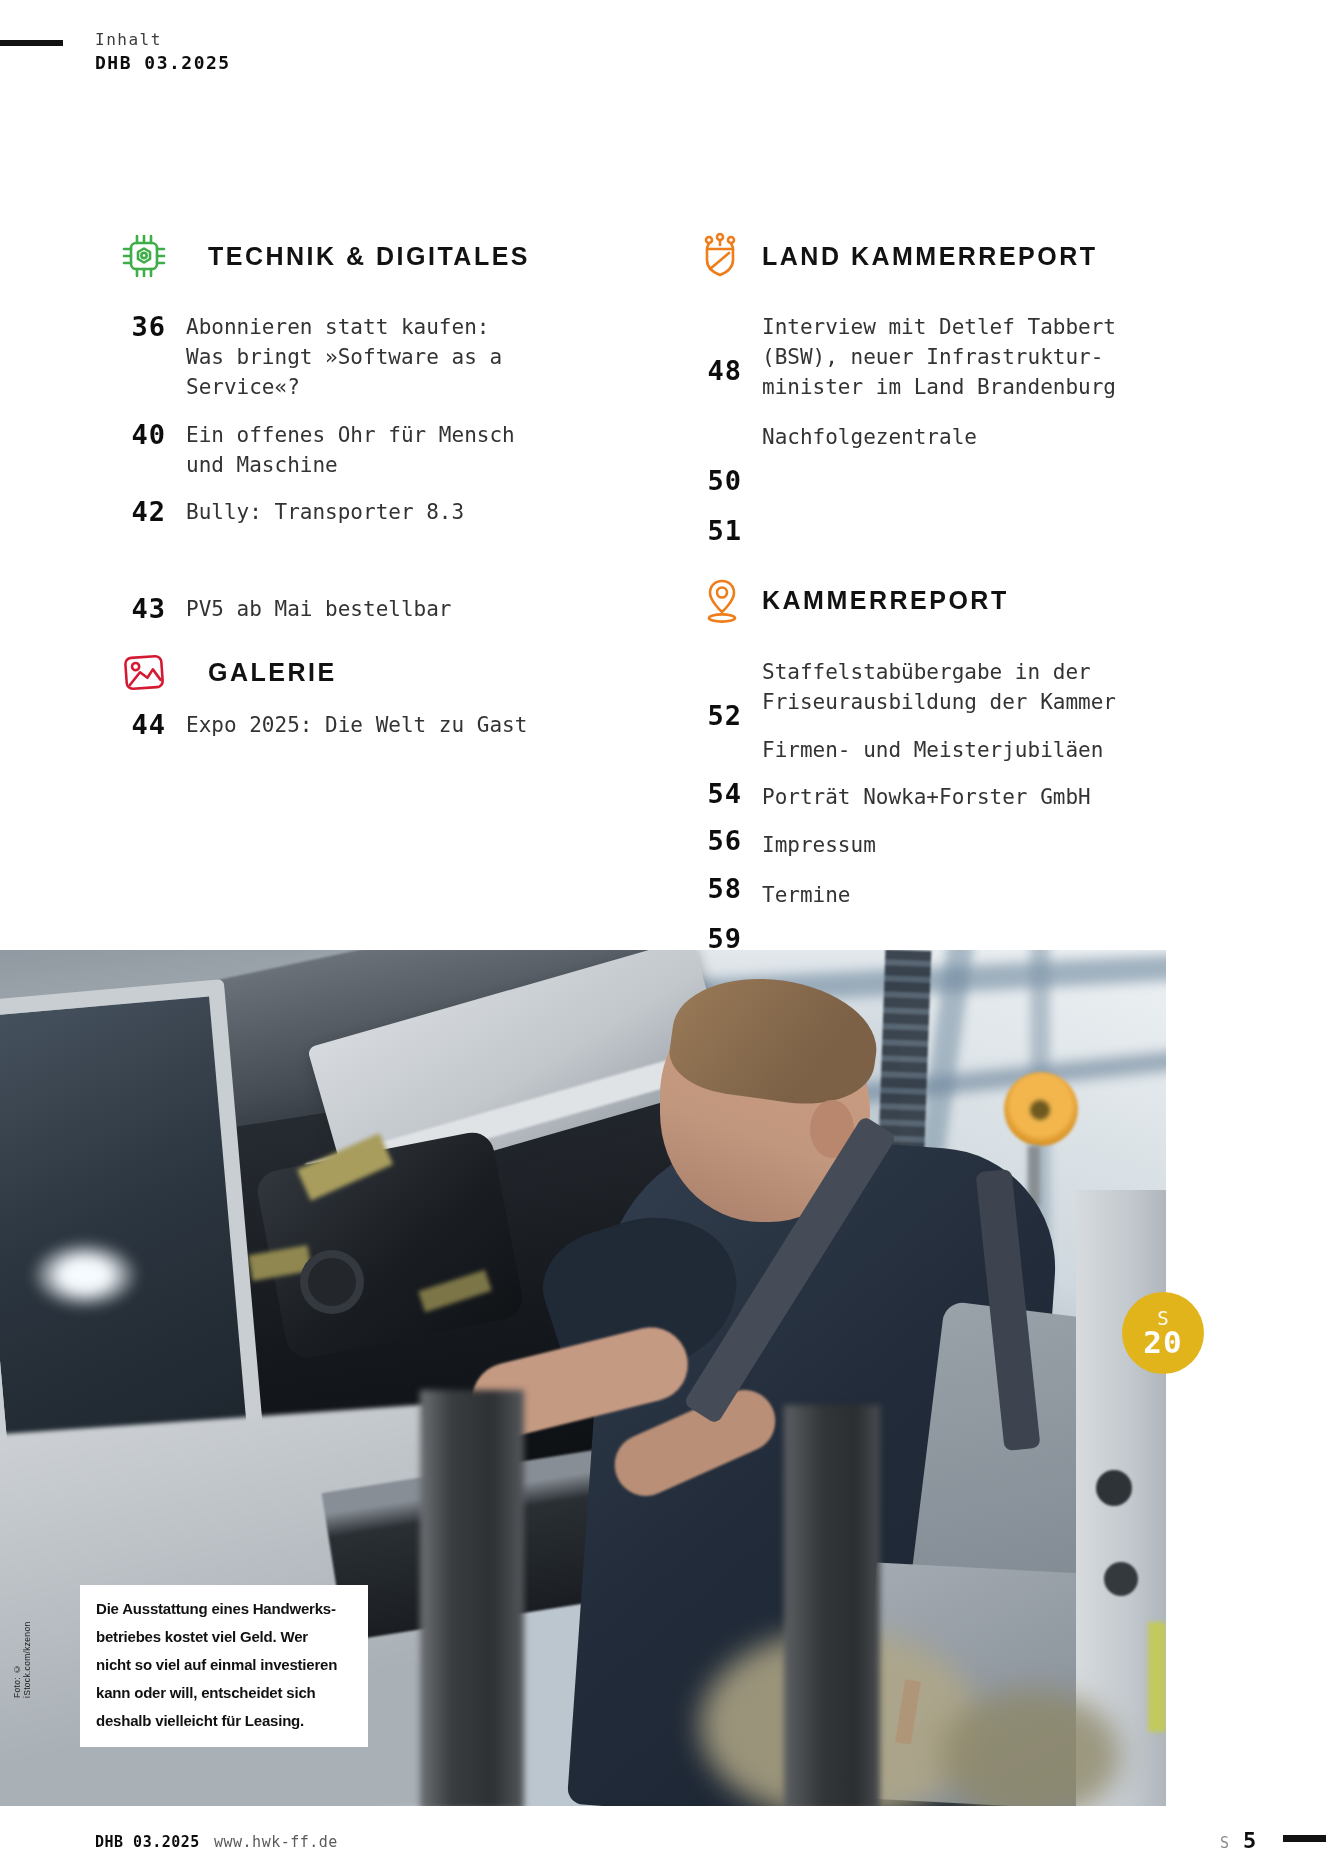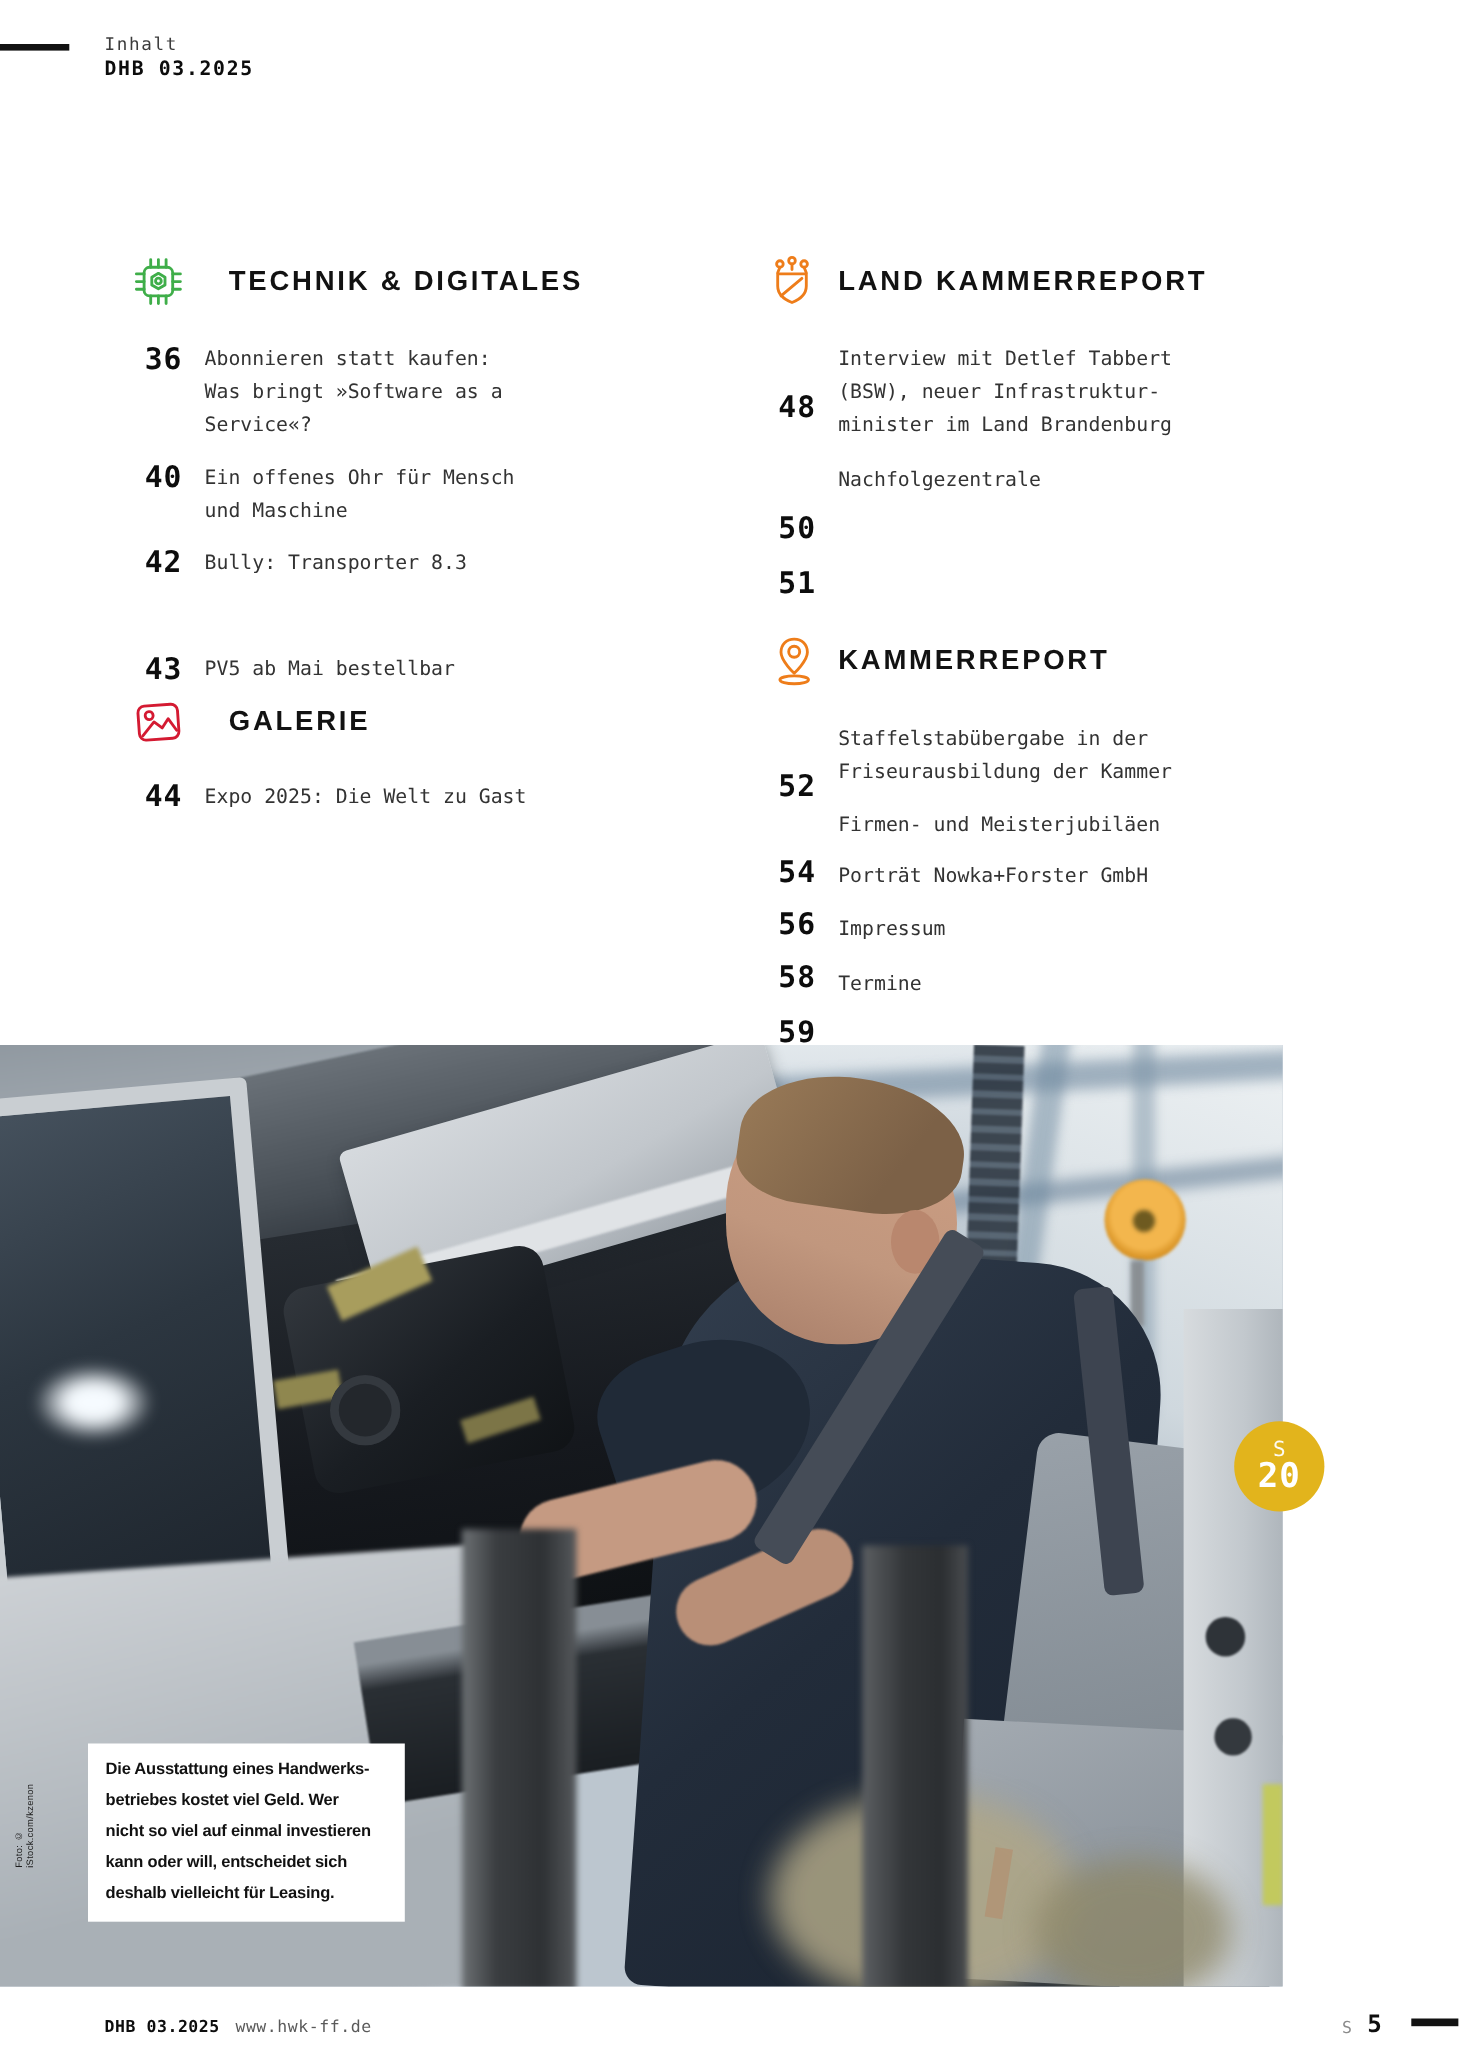--- a/index.html
+++ b/index.html
@@ -12,21 +12,21 @@
   .eyebrow{position:absolute;left:95px;top:30px;font-size:16px;letter-spacing:1.5px;color:#3c3c3c;}
   .issue{position:absolute;left:95px;top:52px;font-size:18px;font-weight:bold;letter-spacing:1.5px;color:#0d0d0d;}
   
   .section-head{position:absolute;display:flex;align-items:center;height:48px;}
   .section-head .ic{width:48px;height:48px;flex:0 0 48px;}
   .section-head h2{margin:0 0 0 16px;font-family:"Liberation Sans",sans-serif;
     font-size:25px;font-weight:bold;letter-spacing:2.5px;color:#121212;white-space:nowrap;}
   .entry{position:absolute;}
   .entry .num{position:absolute;left:0;top:0;width:46px;text-align:right;
     font-size:27px;font-weight:bold;letter-spacing:1px;color:#0d0d0d;line-height:30px;}
-  .entry .lines{margin-left:66px;font-size:18px;line-height:30px;color:#333;white-space:nowrap;}
+  .entry .lines{margin-left:66px;font-size:21px;line-height:30px;color:#333;white-space:nowrap;}
   .col-l{left:120px;gap:24px;}
   .col-r{left:698px;}
   .entry.col-r .lines{margin-left:64px;}
   .entry.col-r .num{width:44px;margin-top:44px;}
   
   #photo{position:absolute;left:0;top:950px;width:1166px;height:856px;overflow:hidden;background:#bcc6cf;}
   #photo .ly{position:absolute;}
   .hallbg{left:0;top:0;width:1166px;height:420px;
     background:linear-gradient(180deg,#e2e8ec 0,#ccd5dc 110px,#b4c0ca 230px,#a5b1bd 420px);}
   .hall-br{left:900px;top:0;width:266px;height:430px;background:linear-gradient(200deg,#edf1f3,#cfd8de 70%,rgba(207,216,222,0));}
@@ -148,21 +148,21 @@
     <div>Bully: Transporter 8.3</div>
   </div>
 </div>
 <div class="entry col-l" style="top:547px;margin-top:47px;">
   <div class="num">43</div>
   <div class="lines">
     <div>PV5 ab Mai bestellbar</div>
   </div>
 </div>
 
-<div class="section-head col-l" style="top:632px;justify-content:flex-end;">
+<div class="section-head col-l" style="top:648px;justify-content:flex-end;">
   <span class="ic">
     <svg width="48" height="48" viewBox="0 0 48 48" fill="none" stroke="#d41a32" stroke-width="2.6" stroke-linecap="round" stroke-linejoin="round" style="transform:rotate(-4deg);">
       <rect x="6" y="9" width="36" height="31" rx="6"></rect>
       <circle cx="16" cy="18" r="3.6"></circle>
       <path d="M9 36 L20 24 L27 30 L33 22 L40 33"></path>
     </svg>
   </span>
   <h2>GALERIE</h2>
 </div>
 <div class="entry col-l" style="top:710px;">

